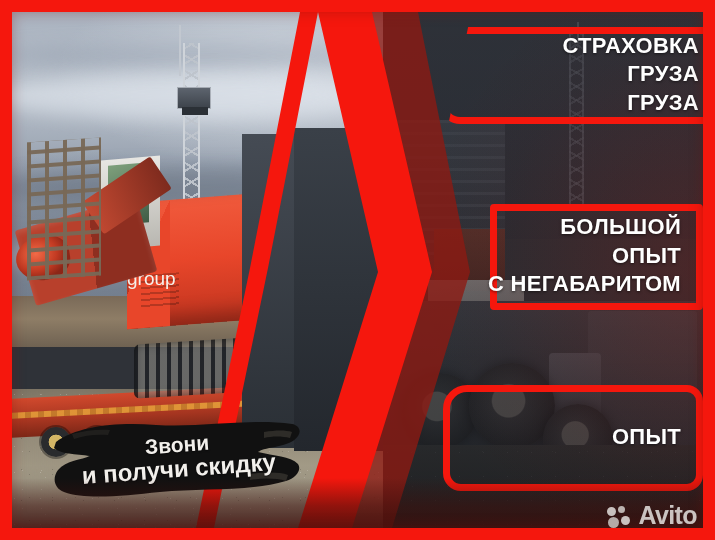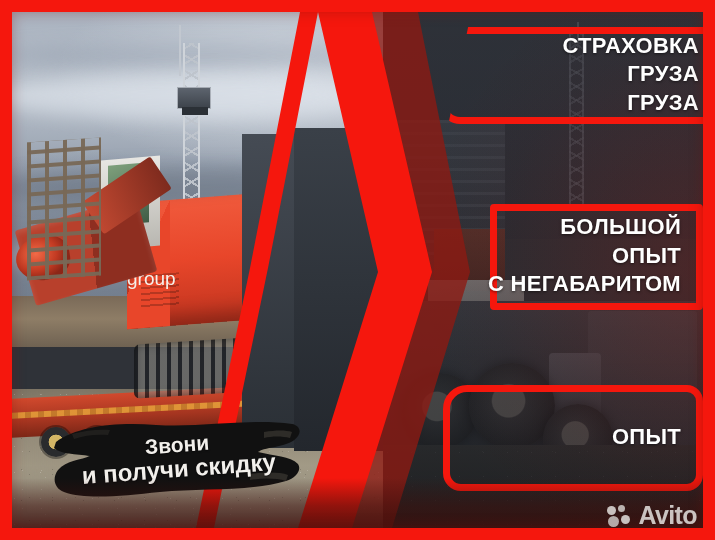--- a/index.html
+++ b/index.html
@@ -323,21 +323,21 @@
   }
   .frame-soft{
     position:absolute;inset:0;
     box-shadow:inset 0 0 0 12px #f5170d, inset 0 0 14px 12px rgba(120,16,12,.35);
     pointer-events:none;
   }
 
   
   .avito{
     position:absolute;right:18px;bottom:12px;
-    display:flex;align-items:center;gap:5px;opacity:.82;margin-top:18px;
+    display:flex;align-items:flex-end;gap:5px;opacity:.82;margin-top:18px;
   }
   .avito-dots{position:relative;width:26px;height:22px;}
   .avito-dots i{position:absolute;border-radius:50%;background:#e9e7e4;display:block;}
   .ad1{left:0;top:1px;width:9px;height:9px;}
   .ad2{left:11px;top:0;width:7px;height:7px;background:#d9d6d2 !important;}
   .ad3{left:1px;top:11px;width:11px;height:11px;background:#cfccc8 !important;}
   .ad4{left:14px;top:10px;width:9px;height:9px;}
   .avito-word{
     color:#eceae7;font-size:25px;font-weight:700;letter-spacing:-.6px;line-height:1;
   }

